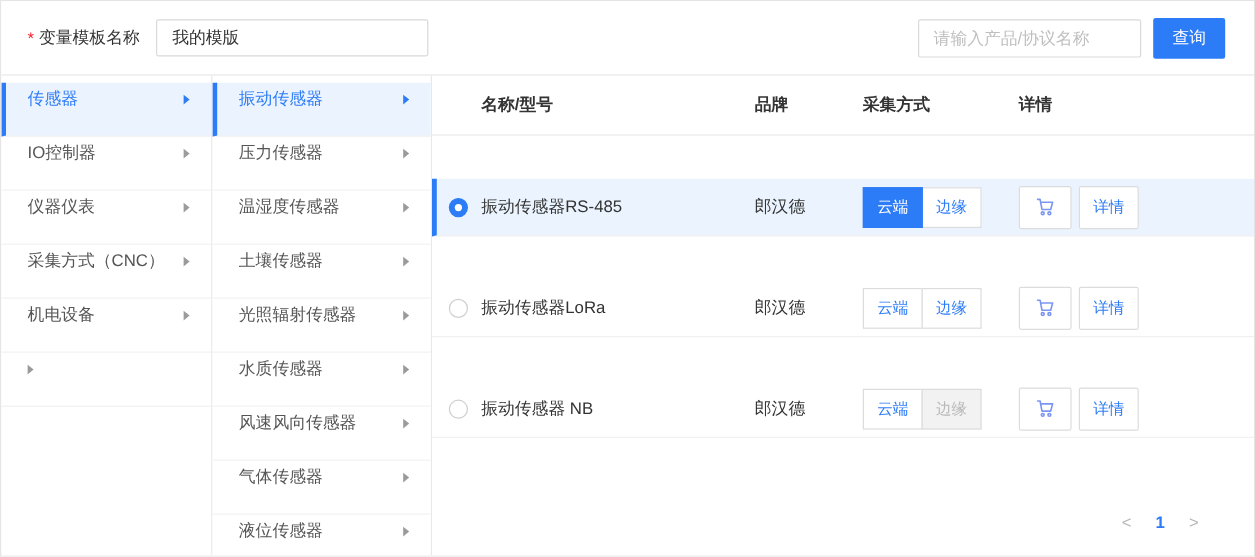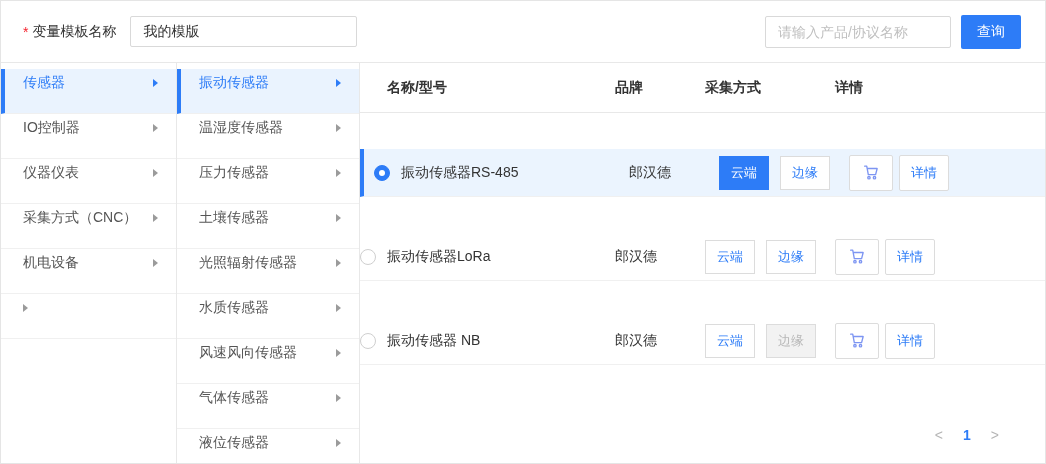--- a/index.html
+++ b/index.html
@@ -60,21 +60,21 @@
     border-left:5px solid var(--grey-icon);flex:0 0 auto;
   }
   .menu-item.selected{
     background:var(--blue-light-bg);color:var(--blue);
     border-left:4px solid var(--blue);padding-left:18px;
   }
   .menu-item.selected .tri{border-left-color:var(--blue);}
   
   .main{flex:1;display:flex;flex-direction:column;overflow:hidden;}
   .trow{
-    display:flex;align-items:center;
+    display:flex;align-items:center;padding-left:14px;
     border-bottom:1px solid var(--border-light);
   }
   .thead{height:50px;flex:0 0 50px;border-bottom:1px solid var(--border);font-weight:700;}
   .tdata{height:48px;flex:0 0 48px;cursor:pointer;margin-top:36px;}
   .tdata.selected{
     background:var(--row-selected-bg);
     border-left:4px solid var(--blue);padding-left:10px;
   }
   .c-radio{flex:0 0 27px;display:flex;align-items:center;}
   .c-name{flex:0 0 228px;}
@@ -83,21 +83,21 @@
   .c-detail{flex:1;display:flex;align-items:center;gap:6px;}
   .radio{
     width:16px;height:16px;border-radius:50%;border:1px solid #cfcfcf;background:#fff;
     position:relative;display:inline-block;cursor:pointer;
   }
   .radio.checked{background:var(--blue);border-color:var(--blue);}
   .radio.checked::after{
     content:"";position:absolute;left:50%;top:50%;width:6px;height:6px;margin:-3px 0 0 -3px;
     border-radius:50%;background:#fff;
   }
-  .seg{display:inline-flex;gap:12px;}
+  .seg{display:inline-flex;}
   .seg-btn{
     width:50px;height:34px;background:#fff;color:var(--blue);
     border:1px solid #dcdcdc;font-size:13px;cursor:pointer;font-family:inherit;
   }
   .seg-btn + .seg-btn{margin-left:-1px;}
   .seg-btn.active{background:var(--blue);color:#fff;border-color:var(--blue);position:relative;z-index:1;}
   .seg-btn.disabled{background:#f2f2f2;color:#b8b8b8;cursor:default;}
   .icon-btn{
     width:44px;height:36px;background:#fff;border:1px solid #dcdcdc;border-radius:2px;
     display:inline-flex;align-items:center;justify-content:center;cursor:pointer;
@@ -155,25 +155,25 @@
         <span class="tri"></span>
       </div>
     </div>
 
     <div class="menu-col second">
       <div class="menu-item selected">
         <span class="menu-label">振动传感器</span>
         <span class="tri"></span>
       </div>
       <div class="menu-item">
+        <span class="menu-label">压力传感器</span>
+        <span class="tri"></span>
+      </div>
+      <div class="menu-item">
         <span class="menu-label">温湿度传感器</span>
-        <span class="tri"></span>
-      </div>
-      <div class="menu-item">
-        <span class="menu-label">压力传感器</span>
         <span class="tri"></span>
       </div>
       <div class="menu-item">
         <span class="menu-label">土壤传感器</span>
         <span class="tri"></span>
       </div>
       <div class="menu-item">
         <span class="menu-label">光照辐射传感器</span>
         <span class="tri"></span>
       </div>

